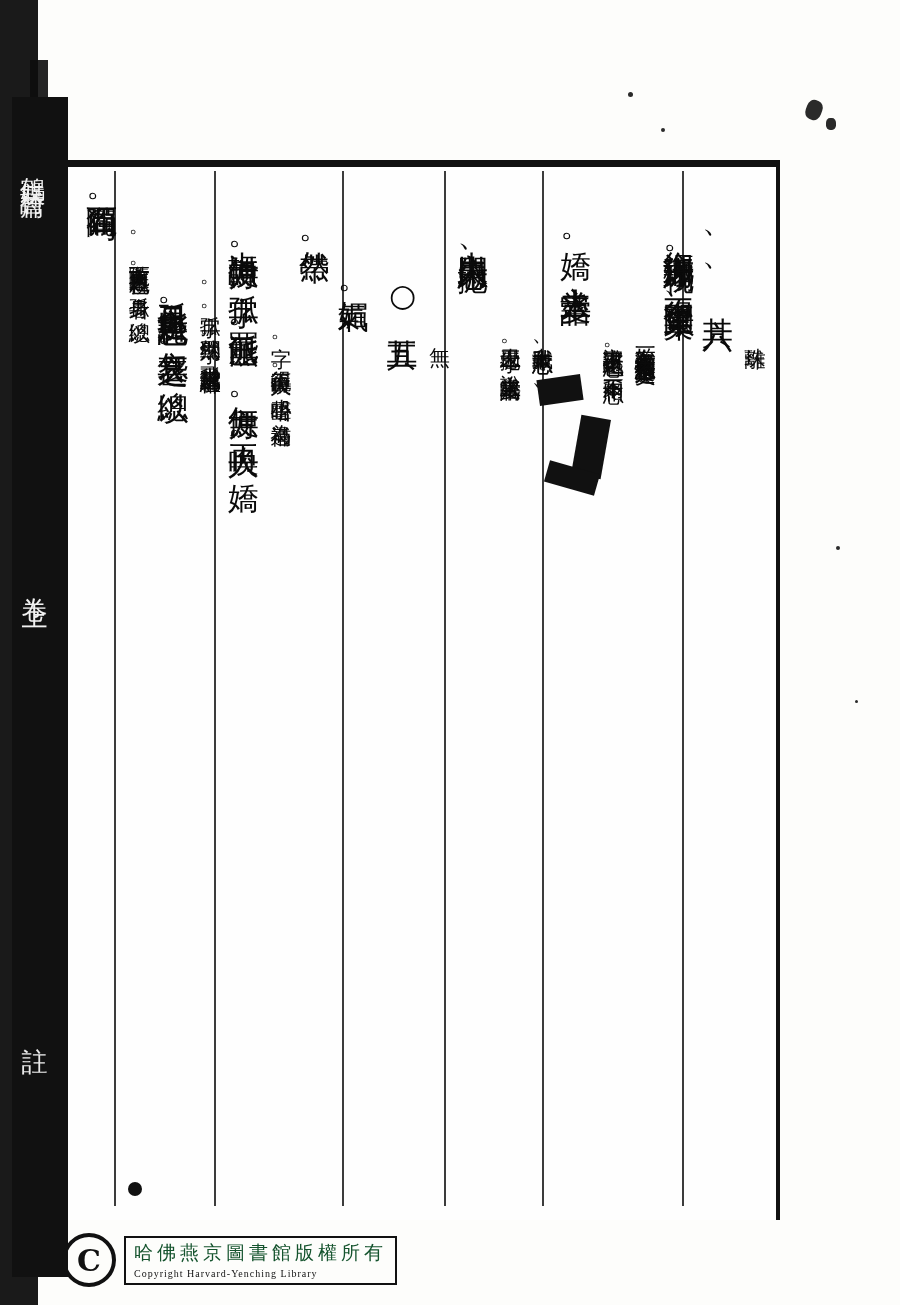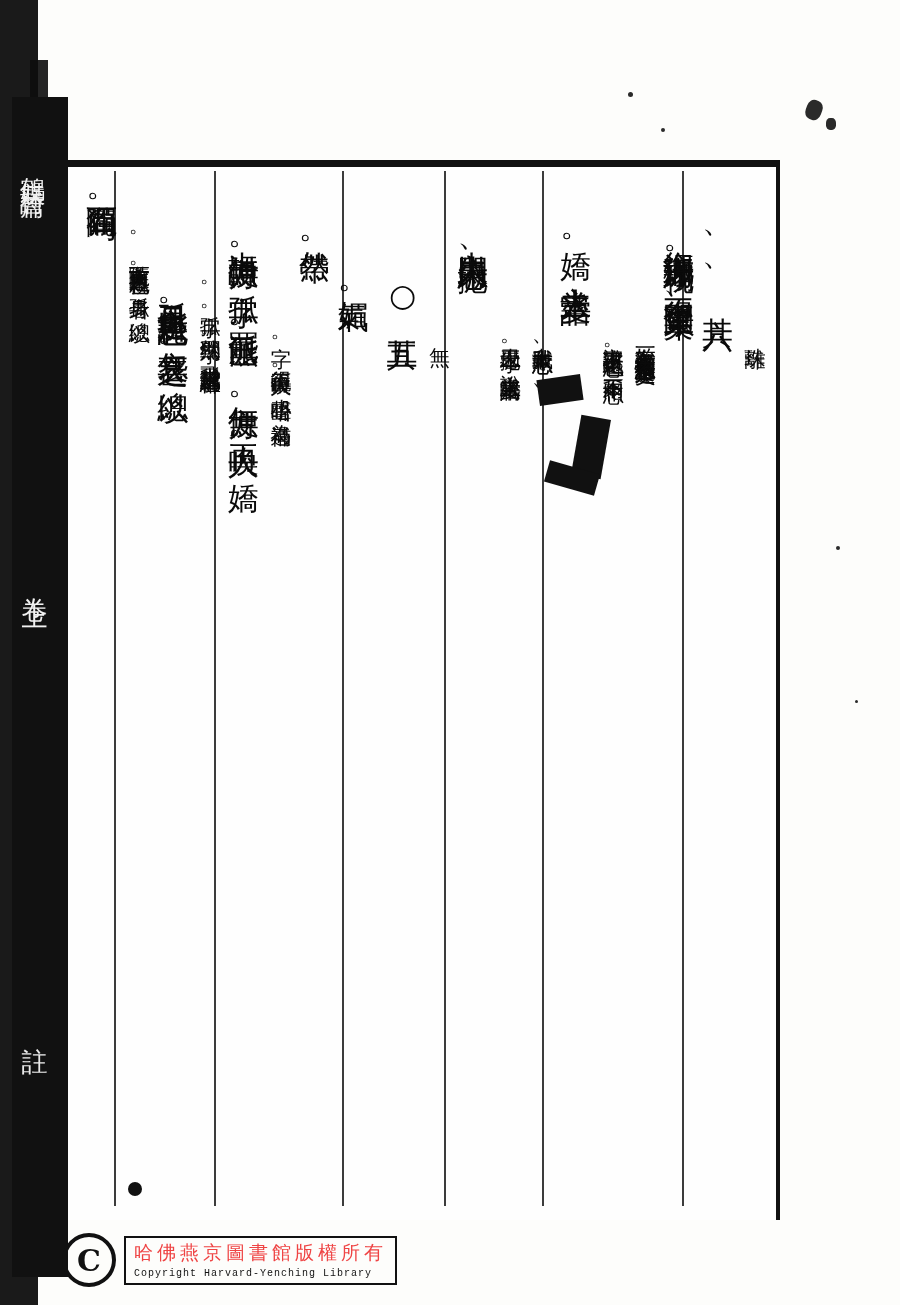--- a/index.html
+++ b/index.html
@@ -139,27 +139,27 @@
     display:flex;align-items:center;justify-content:center;
     font-size:30px;font-weight:bold;color:#111;
     font-family:"DejaVu Serif", serif;
     margin-right:8px;
   }
   .stamp-box{
     border:2px solid #111;
     padding:2px 8px 4px 8px;
   }
   .stamp-cn{
-    font-size:19px;letter-spacing:4px;color:#ef4444;
+    font-size:19px;letter-spacing:4px;color:#14532d;
     font-family:"DejaVu Serif", serif;
     white-space:nowrap;
   }
   .stamp-en{
     font-size:10px;letter-spacing:1px;color:#111;
-    font-family:Liberation Mono, monospace;
+    font-family:Liberation Serif, serif;
     white-space:nowrap;
     margin-top:2px;
   }
 
   
   .speck{position:absolute;background:#2a2a2a;border-radius:50%;}
 </style>
 </head>
 <body>
 

